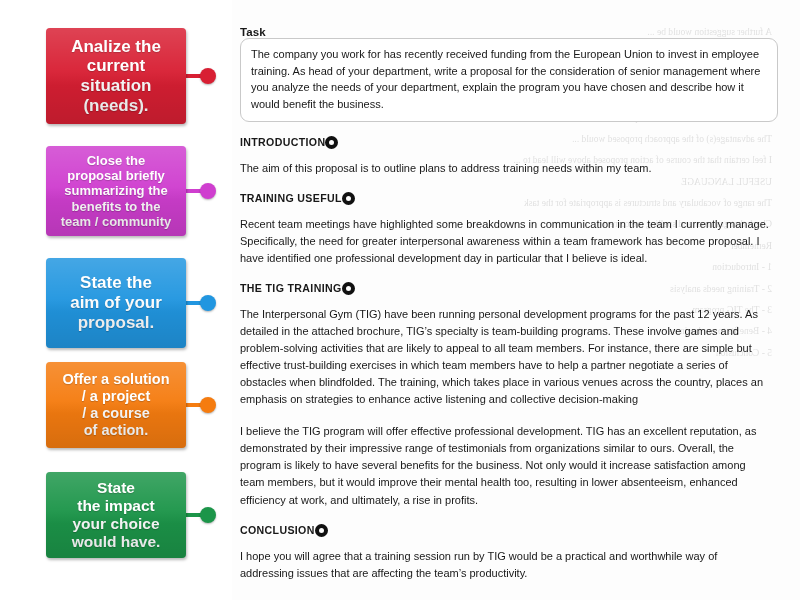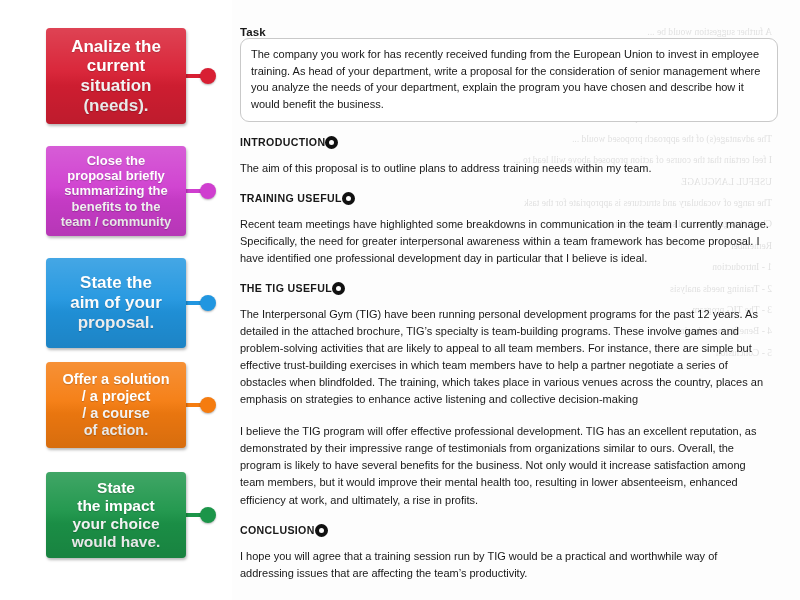--- a/index.html
+++ b/index.html
@@ -260,21 +260,21 @@
           <span class="sh-text">INTRODUCTION</span>
           <span class="drop-target"></span>
         </div>
         <div class="body-par">The aim of this proposal is to outline plans to address training needs within my team.</div>
         <div class="section-head">
           <span class="sh-text">TRAINING USEFUL</span>
           <span class="drop-target"></span>
         </div>
         <div class="body-par">Recent team meetings have highlighted some breakdowns in communication in the team I currently manage. Specifically, the need for greater interpersonal awareness within a team framework has become proposal. I have identified one professional development day in particular that I believe is ideal.</div>
         <div class="section-head">
-          <span class="sh-text">THE TIG USEFUL</span>
+          <span class="sh-text">THE TIG TRAINING</span>
           <span class="drop-target"></span>
         </div>
         <div class="body-par">The Interpersonal Gym (TIG) have been running personal development programs for the past 12 years. As detailed in the attached brochure, TIG’s specialty is team-building programs. These involve games and problem-solving activities that are likely to appeal to all team members. For instance, there are simple but effective trust-building exercises in which team members have to help a partner negotiate a series of obstacles when blindfolded. The training, which takes place in various venues across the country, places an emphasis on strategies to enhance active listening and collective decision-making</div>
         <div class="body-par">I believe the TIG program will offer effective professional development. TIG has an excellent reputation, as demonstrated by their impressive range of testimonials from organizations similar to ours. Overall, the program is likely to have several benefits for the business. Not only would it increase satisfaction among team members, but it would improve their mental health too, resulting in lower absenteeism, enhanced efficiency at work, and ultimately, a rise in profits.</div>
         <div class="section-head">
           <span class="sh-text">CONCLUSION</span>
           <span class="drop-target"></span>
         </div>
         <div class="body-par">I hope you will agree that a training session run by TIG would be a practical and worthwhile way of addressing issues that are affecting the team’s productivity.</div>
       </div>

